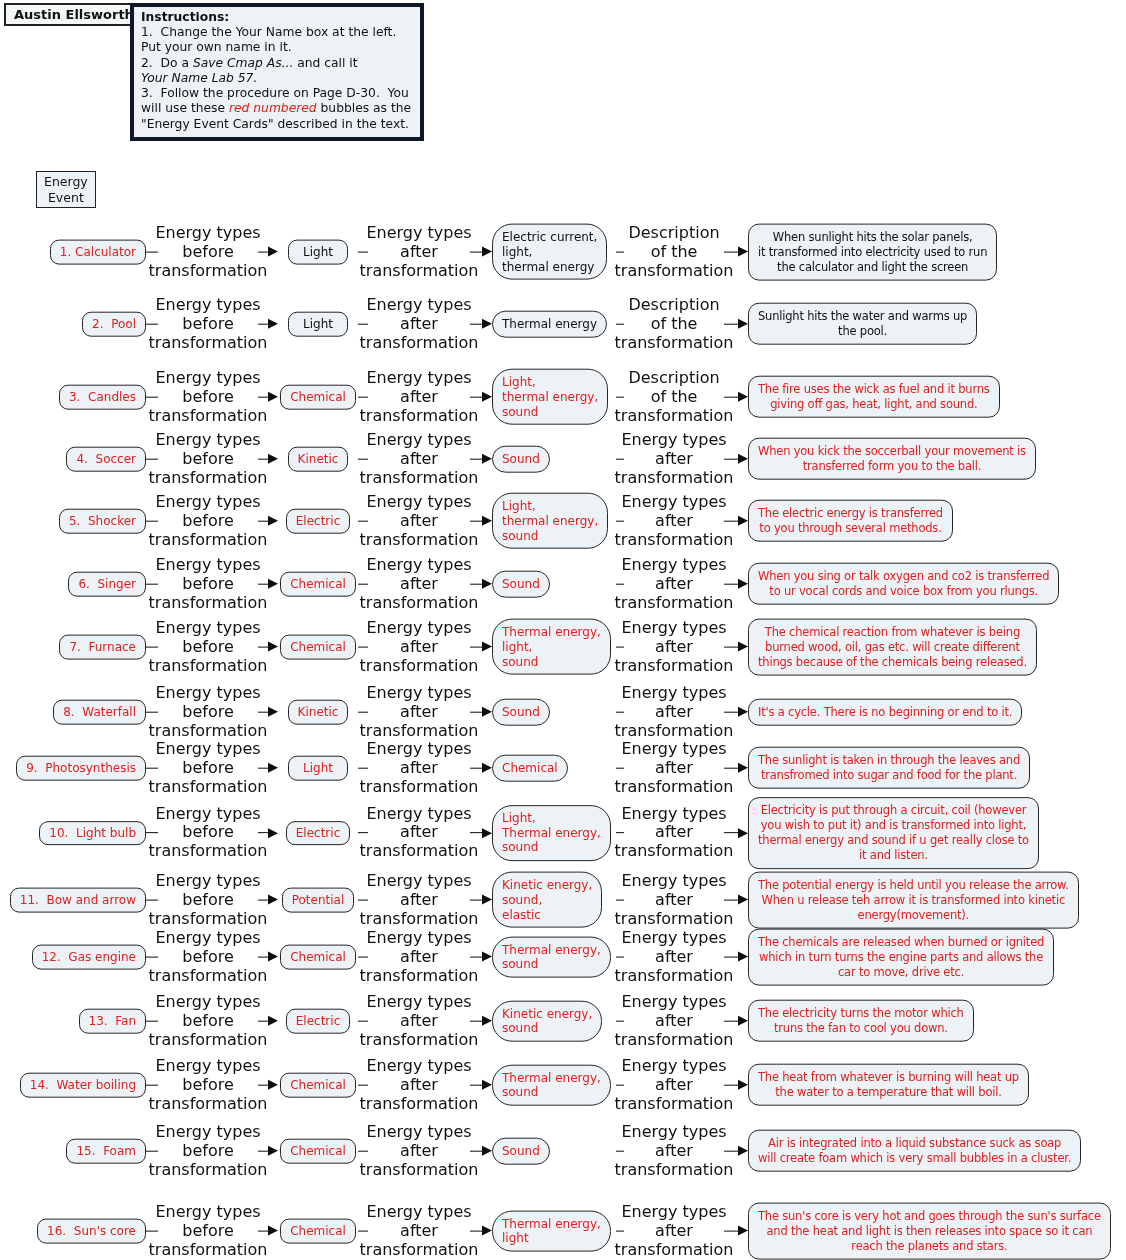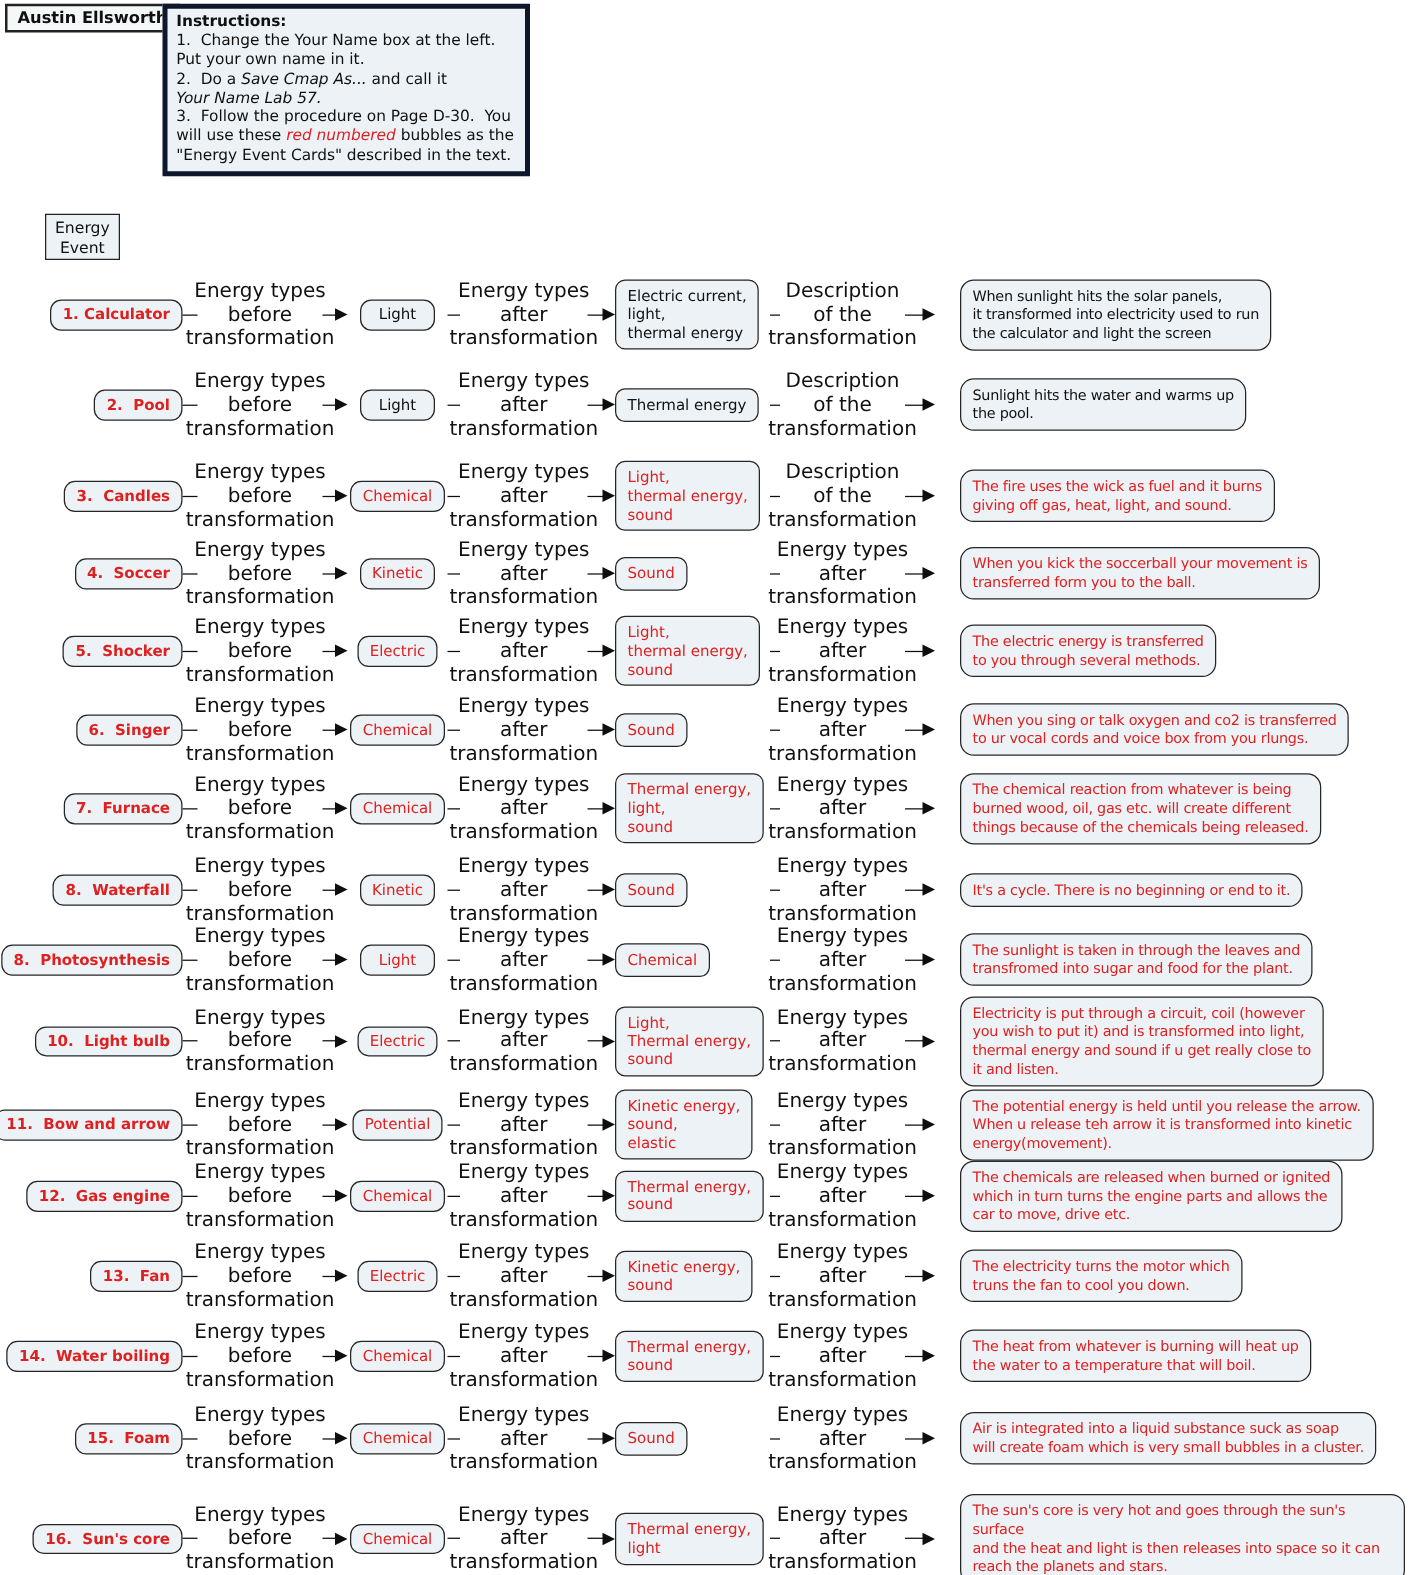--- a/index.html
+++ b/index.html
@@ -62,34 +62,34 @@
     white-space:pre-line;
   }
 
   .node{
     background:var(--fill);
     border:1.5px solid #262626;
     display:inline-block;
     font-size:12px;line-height:1.22;
   }
   .event-node{
-    font-weight:bold;color:var(--red);
+    font-weight:normal;color:var(--red);
     border-radius:9px;padding:4px 9px;white-space:pre;
   }
   .type-node{
     border-radius:9px;padding:4px 9px;text-align:center;white-space:pre;
     min-width:40px;
   }
   .result-node{
-    border-radius:8px;padding:5px 9px;text-align:center;white-space:pre-line;
+    border-radius:20px;padding:5px 9px;text-align:center;white-space:pre-line;
   }
   .result-node.multiline{text-align:left;}
   .desc-node{
-    border-radius:11px;padding:5px 9px;text-align:left;white-space:pre-line;
-    font-size:11.5px;letter-spacing:-0.2px;line-height:1.3;margin-left:20px;
+    border-radius:11px;padding:5px 9px;text-align:center;white-space:pre-line;
+    font-size:11.5px;letter-spacing:-0.2px;line-height:1.3;
   }
   .row.red-content .type-node,
   .row.red-content .result-node,
   .row.red-content .desc-node{color:var(--red);}
 </style>
 </head>
 <body>
 
 <div id="canvas">
 
@@ -532,21 +532,21 @@
           <i class="line"></i>
           <i class="head"></i>
         </div>
     <div class="cell c-desc">
       <span class="node desc-node">It's a cycle. There is no beginning or end to it.</span>
     </div>
   </div>
 
   <div class="row red-content" style="top: 768px;">
     <div class="cell c-event">
-      <span class="node event-node">8.  Photosynthesis</span>
+      <span class="node event-node">9.  Photosynthesis</span>
     </div>
     <div class="cell conn">
           <i class="line"></i>
         </div>
     <div class="cell c-label">
       <span class="link-label">Energy types
 before
 transformation</span>
     </div>
     <div class="cell conn">

